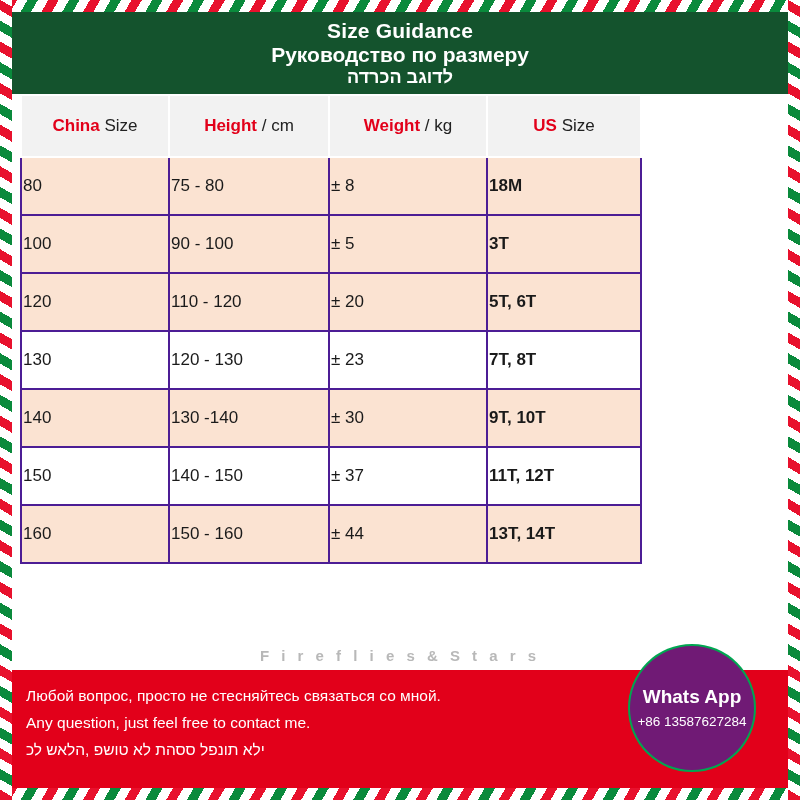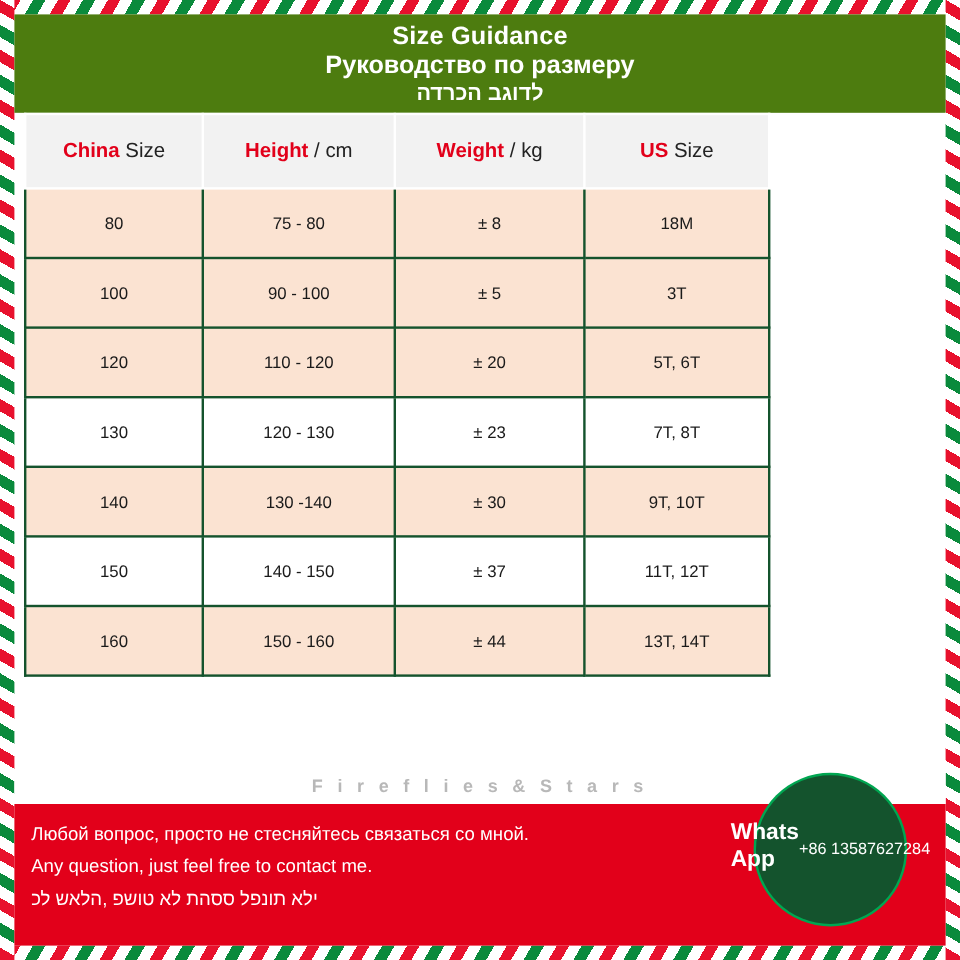--- a/index.html
+++ b/index.html
@@ -53,21 +53,21 @@
     );
   }
 
   
   .header {
     position: absolute;
     left: 12px;
     top: 12px;
     width: 776px;
     height: 82px;
-    background: #4d7c0f;
+    background: #14532d;
     display: flex;
     flex-direction: column;
     align-items: center;
     justify-content: center;
     color: #ffffff;
   }
   .header .line {
     font-weight: bold;
     line-height: 1.14;
     text-align: center;
@@ -101,30 +101,30 @@
     font-size: 17px;
     font-weight: normal;
     color: #222222;
     text-align: center;
     border: 2px solid #ffffff;
   }
   table.size-table th .accent { color: #e2001a; font-weight: bold; margin-top: 11px; }
 
   table.size-table td {
     height: 54px;
-    font-size: 14px;
+    font-size: 17px;
     color: #1a1a1a;
-    text-align: center;
-    border: 2px solid #14532d;
+    text-align: left;
+    border: 2px solid #4c1d95;
   }
   tr.odd td  { background: #fbe3d2; }
   tr.even td { background: #ffffff; }
   td.us {
     color: #e2001a;
-    font-weight: normal;
+    font-weight: bold;
   }
 
   
   .footer {
     position: absolute;
     left: 12px;
     bottom: 12px;
     width: 776px;
     height: 118px;
     background: #e2001a;
@@ -161,24 +161,24 @@
   .footer-lines .fl.rtl { direction: rtl; text-align: left; width: 512px; }
 
   
   .wa-circle {
     position: absolute;
     right: 34px;
     bottom: 18px;
     width: 124px;
     height: 124px;
     border-radius: 50%;
-    background: #14532d;
+    background: #701a75;
     color: #ffffff;
     display: flex;
-    flex-direction: row;
+    flex-direction: column;
     align-items: center;
     justify-content: center;
     box-shadow: 0 0 0 2px #00a651;
   }
   .wa-circle .wa-title {
     font-size: 19px;
     font-weight: bold;
     line-height: 1.2;
     margin-bottom: 5px;
   }

